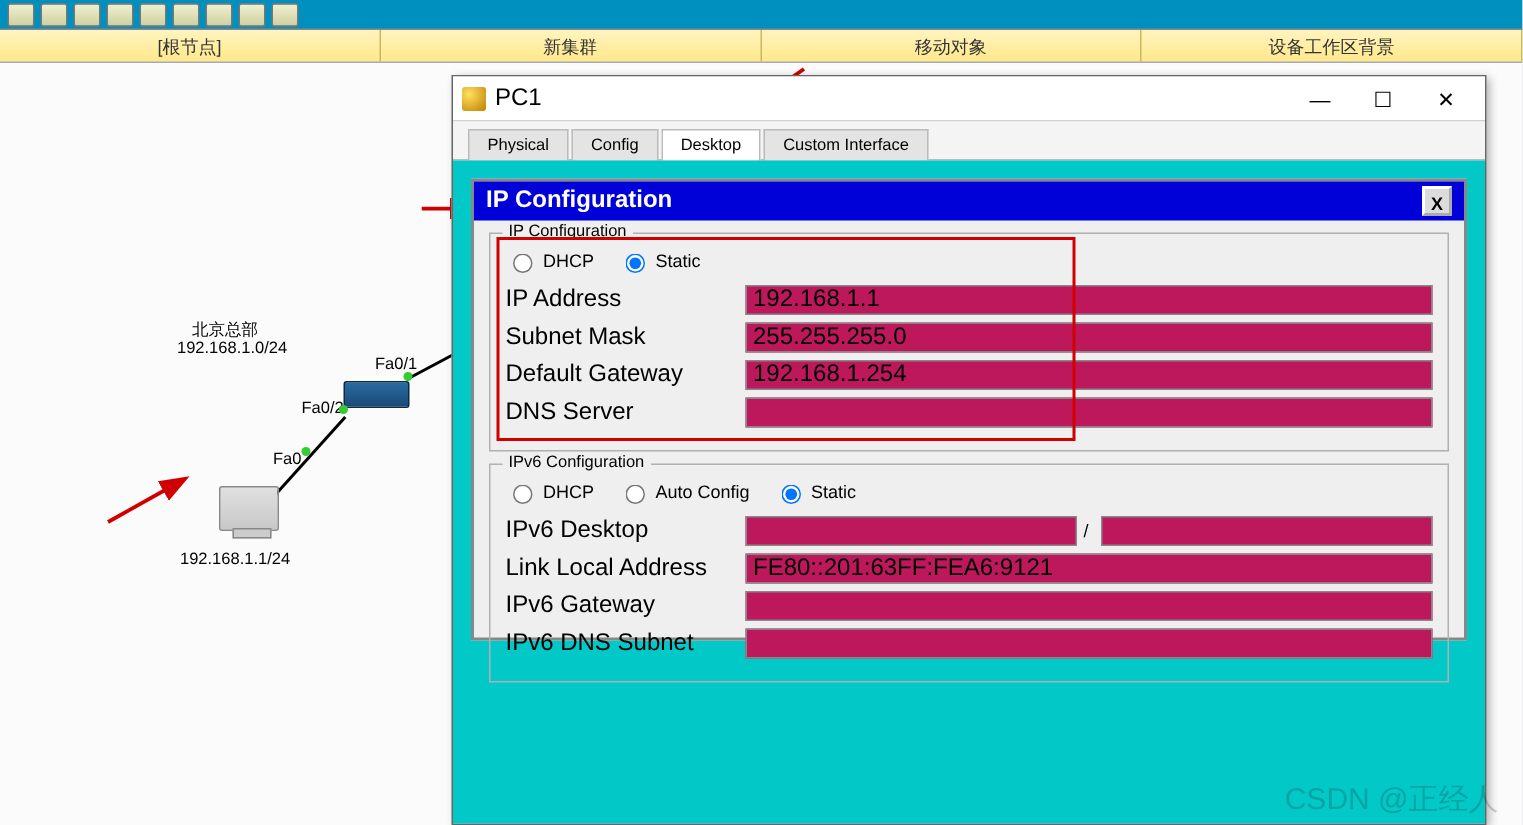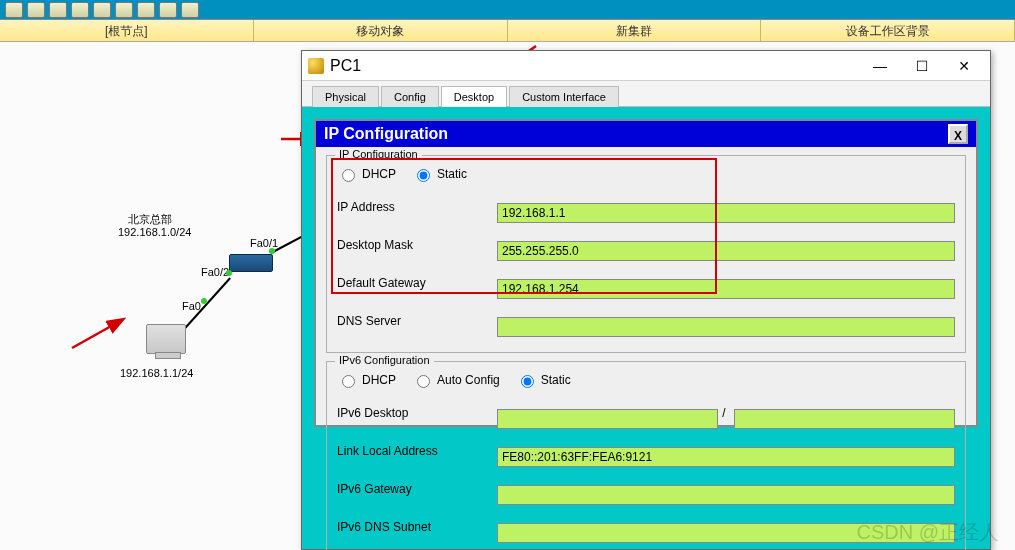--- a/index.html
+++ b/index.html
@@ -163,29 +163,28 @@
     top:-8px; left:8px;
     background:#efefef;
     padding:0 4px;
     font-size:11px;
   }
   .row {
     display:flex;
     align-items:center;
     margin:5px 0;
   }
-  .row .lbl { width:160px; font-size:12px; }
+  .row .lbl { width:160px; font-size:16px; }
   .row input[type=text] {
     flex:1;
     height:20px;
     border:1px solid #888;
-    background:#bef264;
+    background:#be185d;
     padding:0 4px;
-    font-size:12px;
-    margin-top:13px;
+    font-size:16px;
   }
   .radio-row { display:flex; gap:16px; margin:4px 0 8px 0; font-size:12px; }
   .radio-row label { display:flex; align-items:center; gap:4px; }
   .redbox {
     position:absolute;
     border:2px solid #d00000;
     pointer-events:none;
   }
   .slashfield { width:50px !important; flex:none; margin-left:4px; }
   .watermark {
@@ -205,22 +204,22 @@
   <div class="tool-icon"></div>
   <div class="tool-icon"></div>
   <div class="tool-icon"></div>
   <div class="tool-icon"></div>
   <div class="tool-icon"></div>
   <div class="tool-icon"></div>
   <div class="tool-icon"></div>
 </div>
 <div class="menu-strip">
   <div class="cell">[根节点]</div>
+  <div class="cell">新集群</div>
   <div class="cell">移动对象</div>
-  <div class="cell">新集群</div>
   <div class="cell">设备工作区背景</div>
 </div>
 
 <div class="canvas">
 
   <div class="topo-label" style="left:128px; top:170px;">北京总部</div>
   <div class="topo-label" style="left:118px; top:184px;">192.168.1.0/24</div>
 
   <div class="switch" style="left:229px; top:212px;"></div>
   <div class="topo-label" style="left:250px; top:195px;">Fa0/1</div>
@@ -294,21 +293,21 @@
           <label>
               <input type="radio" name="v4" checked="" style=""> 
               <span>Static</span>
             </label>
         </div>
         <div class="row">
           <div class="lbl">IP Address</div>
           <input type="text" value="192.168.1.1" style="">
         </div>
         <div class="row">
-          <div class="lbl">Desktop Mask</div>
+          <div class="lbl">Subnet Mask</div>
           <input type="text" value="255.255.255.0" style="">
         </div>
         <div class="row">
           <div class="lbl">Default Gateway</div>
           <input type="text" value="192.168.1.254" style="">
         </div>
         <div class="row">
           <div class="lbl">DNS Server</div>
           <input type="text" value="" style="">
         </div>

